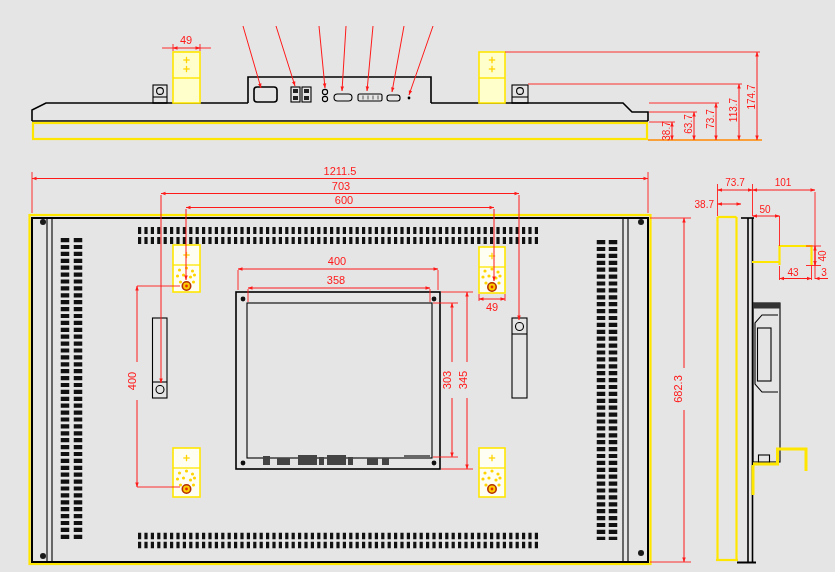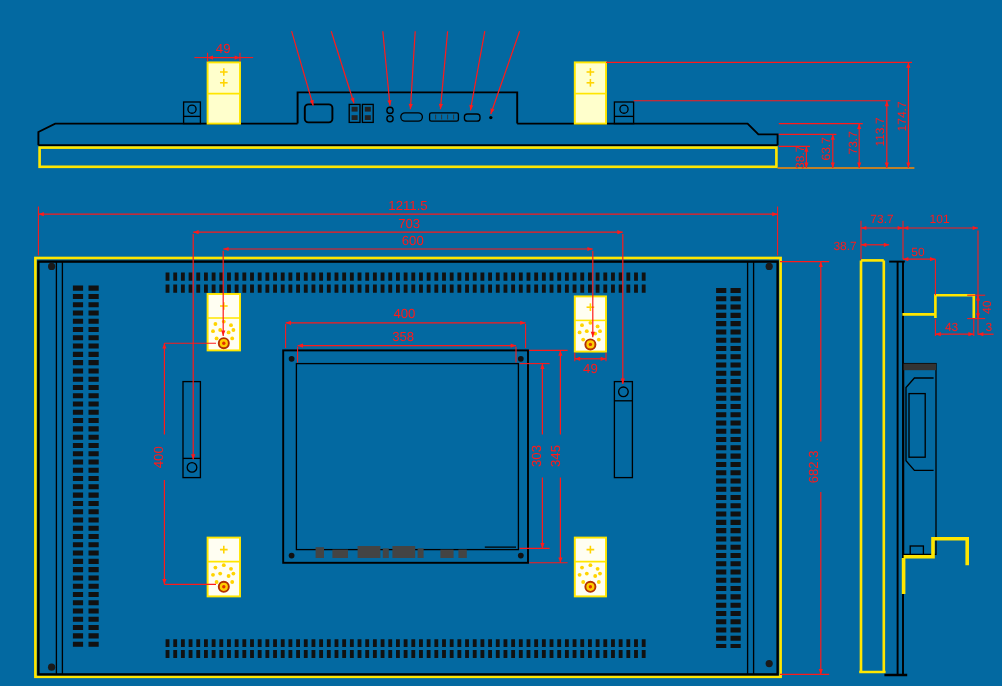--- a/index.html
+++ b/index.html
@@ -1,16 +1,16 @@
 <!DOCTYPE html>
 <html><head>
 <meta charset="utf-8">
 <style>
   html,body{margin:0;padding:0;background:#fff;}
-  #stage{position:relative;width:835px;height:572px;background:#0369a1;overflow:hidden;}
+  #stage{position:relative;width:835px;height:572px;background:#e5e5e5;overflow:hidden;}
   svg{position:absolute;left:0;top:0;}
   .k{stroke:#000;fill:none;stroke-width:1.6;}
   .k1{stroke:#000;fill:none;stroke-width:1.1;}
   .k2{stroke:#000;fill:none;stroke-width:2;}
   .y{stroke:#ffe600;fill:none;stroke-width:2.2;}
   .y3{stroke:#ffe600;fill:none;stroke-width:3;}
   .r{stroke:#ff1a1a;fill:none;stroke-width:1;}
   .rx{stroke:#ff1a1a;fill:none;stroke-width:0.9;}
   .org{stroke:#ff8800;fill:none;stroke-width:1.4;}
   text{font-family:"Liberation Sans",sans-serif;fill:#ff1a1a;font-size:11px;}

